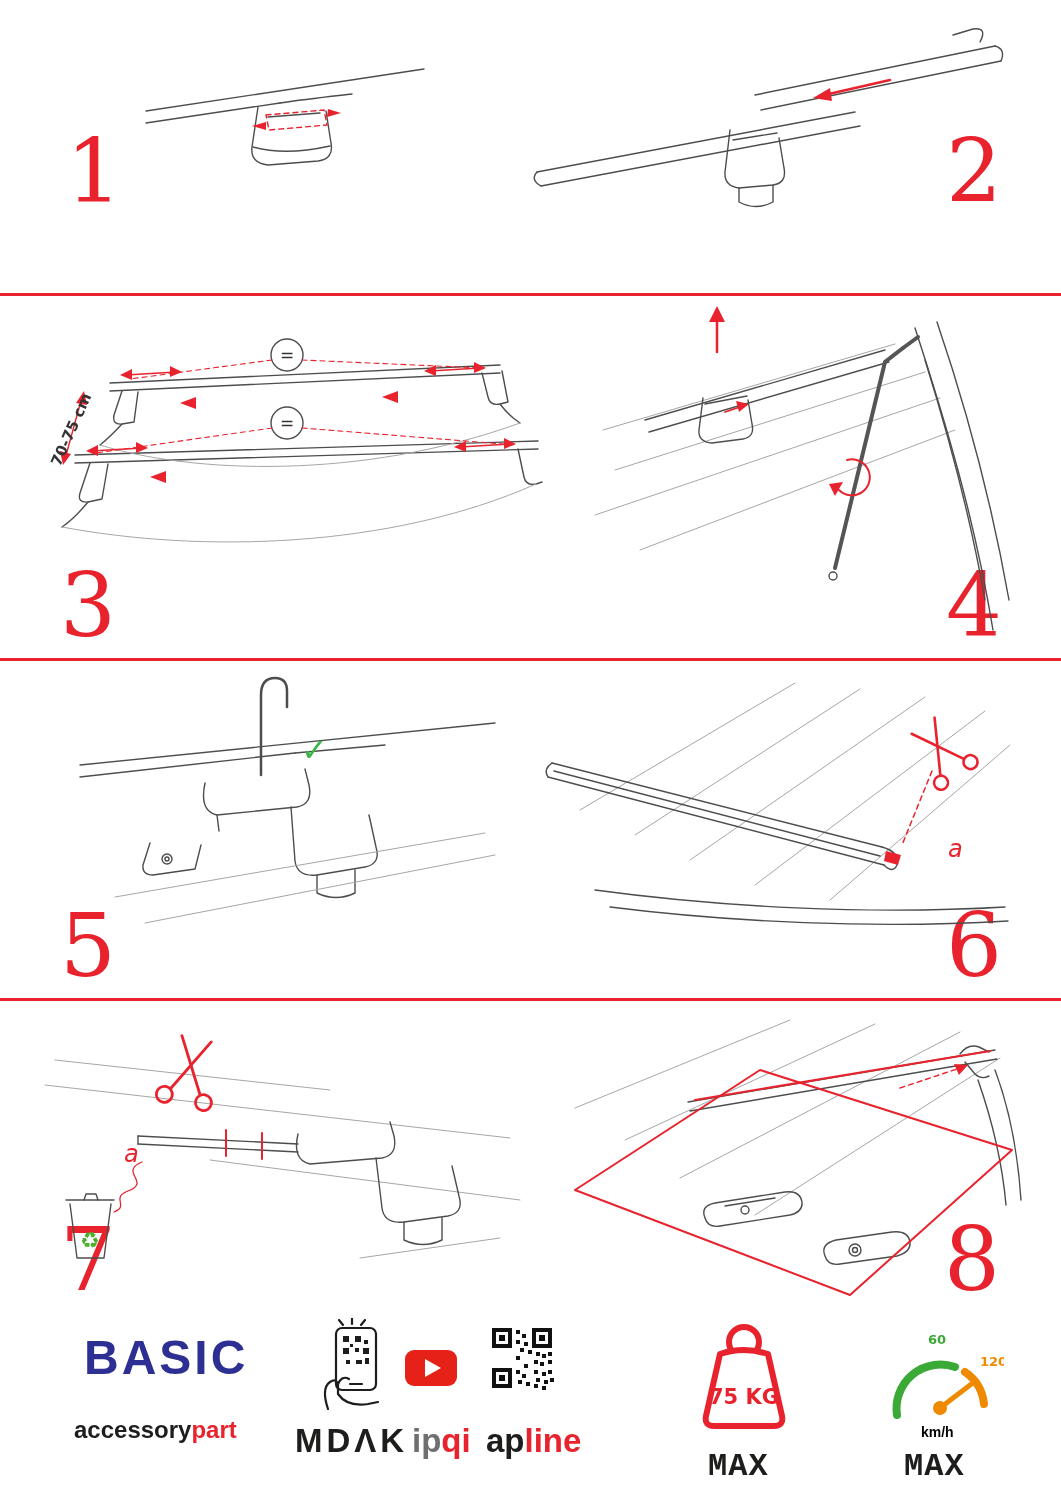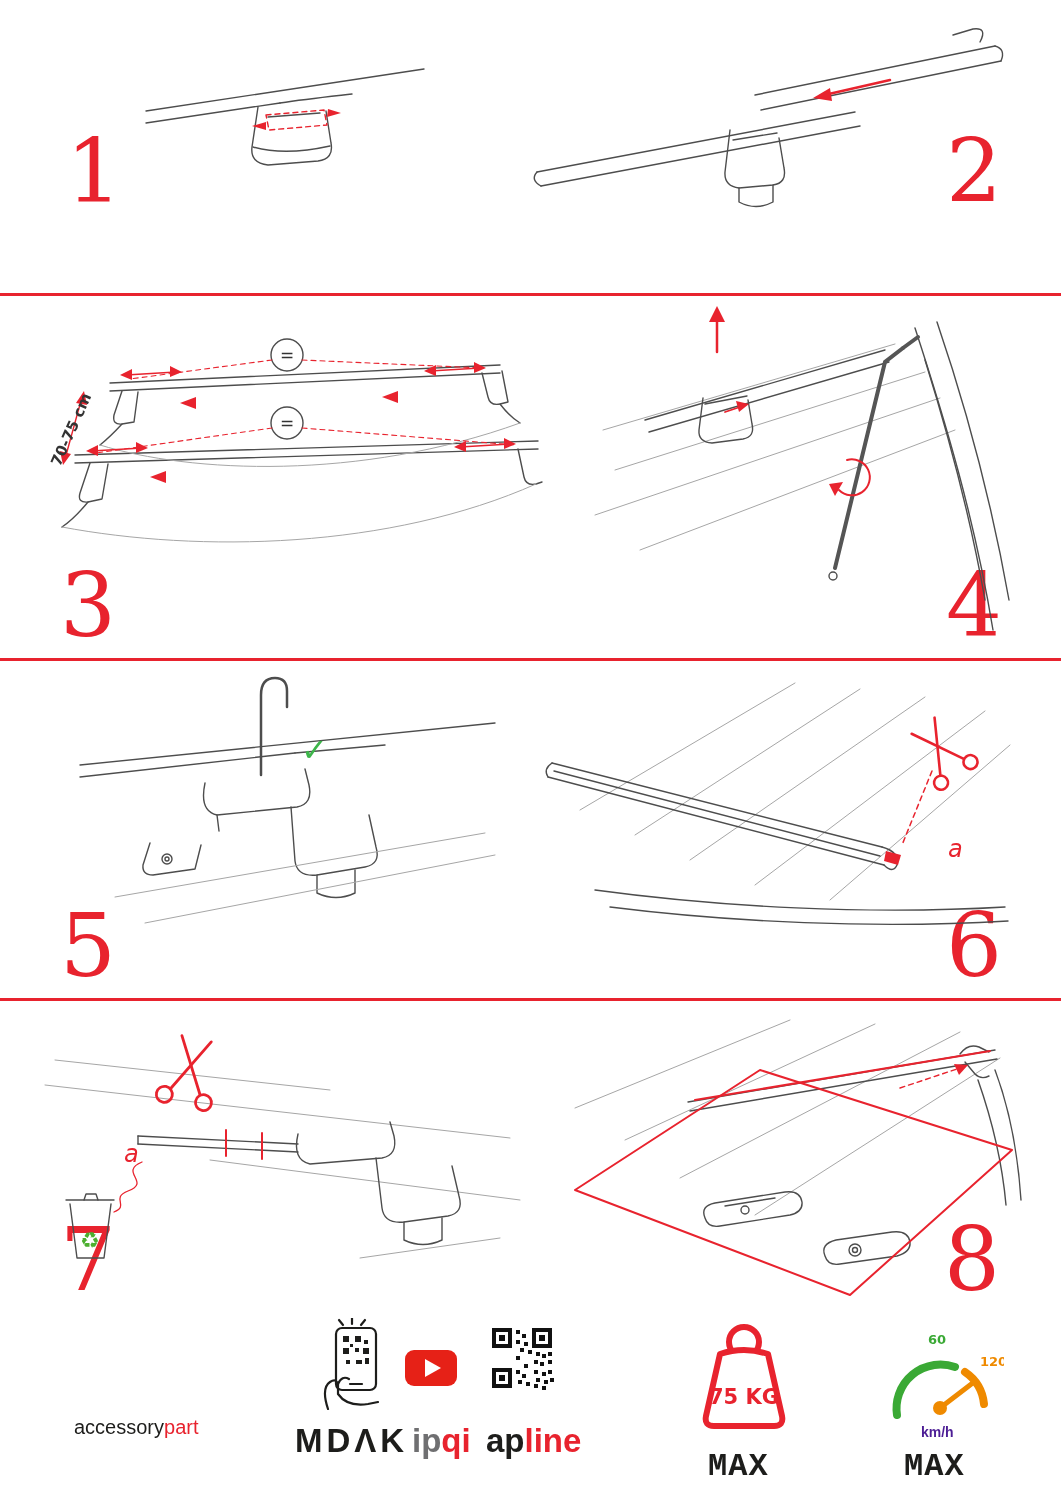--- a/index.html
+++ b/index.html
@@ -10,26 +10,26 @@
   .step-number { position:absolute; font-family:"DejaVu Serif", serif; font-size:88px; line-height:1; color:#e8232e; }
   .illus { position:absolute; }
   .sk { stroke:#4d4d4d; stroke-width:1.4; fill:none; stroke-linecap:round; stroke-linejoin:round; }
   .lt { stroke:#a6a6a6; stroke-width:1; fill:none; stroke-linecap:round; }
   .red { stroke:#e8232e; fill:none; stroke-linecap:round; stroke-linejoin:round; }
   .dash { stroke-dasharray:5 4; }
   .redfill { fill:#e8232e; stroke:none; }
   svg text { font-family:"DejaVu Sans", sans-serif; }
   .basic-logo { position:absolute; left:84px; top:1330px; font-size:48px; font-weight:bold;
                 letter-spacing:3px; color:#2d2f92; }
-  .brand-sub { position:absolute; left:74px; top:1416px; font-size:20px; font-weight:normal; color:#1d1d1b; }
+  .brand-sub { position:absolute; left:74px; top:1416px; font-size:24px; font-weight:bold; color:#1d1d1b; }
   .logo-word { position:absolute; font-size:33px; font-weight:bold; color:#1d1d1b; }
   .red-t { color:#e8232e; }
   .gray-t { color:#6f6f71;margin-top:38px; }
   .max-label { position:absolute; top:1448px; font-size:32px; font-weight:bold; color:#1d1d1b; letter-spacing:1px;font-family:Liberation Mono, monospace; }
-  .kmh-label { position:absolute; left:921px; top:1424px; font-size:14px; font-weight:bold; color:#4c1d95; }
+  .kmh-label { position:absolute; left:921px; top:1424px; font-size:14px; font-weight:bold; color:#000000; }
 </style>
 </head>
 <body>
 
 <div class="page">
 
   <div class="divider" style="top:293px"></div>
   <div class="divider" style="top:658px"></div>
   <div class="divider" style="top:998px"></div>
 
@@ -267,20 +267,21 @@
       <circle cx="315" cy="240" r="2.5"></circle>
     </g>
     <path class="red" stroke-width="2" d="M155,90 L450,41"></path>
     <g>
       <path class="red dash" stroke-width="1.4" d="M360,78 L420,58"></path>
       <polygon class="redfill" points="428,55 414,54 419,65"></polygon>
     </g>
     <path class="red" stroke-width="2" fill="none" d="M35,180 L310,285 L472,140 L220,60 Z"></path>
   </svg>
 
+  <div class="basic-logo">BASIC</div>
   <div class="brand-sub"><span>accessory</span><span class="red-t">part</span></div>
 
   <svg class="illus" style="left:316px; top:1318px" width="74" height="92" viewBox="0 0 74 92">
     <g stroke="#1d1d1b" stroke-width="2.2" fill="none" stroke-linecap="round">
       <path d="M36,6 L36,0"></path>
         <path d="M45,7 L49,2"></path>
         <path d="M27,7 L23,2"></path>
       <rect x="20" y="10" width="40" height="62" rx="6" fill="#fff"></rect>
       <path d="M34,66 L46,66"></path>
       <path d="M12,91 Q5,70 14,64 Q20,60 22,66 L22,76 Q31,89 52,86 L62,84"></path>

